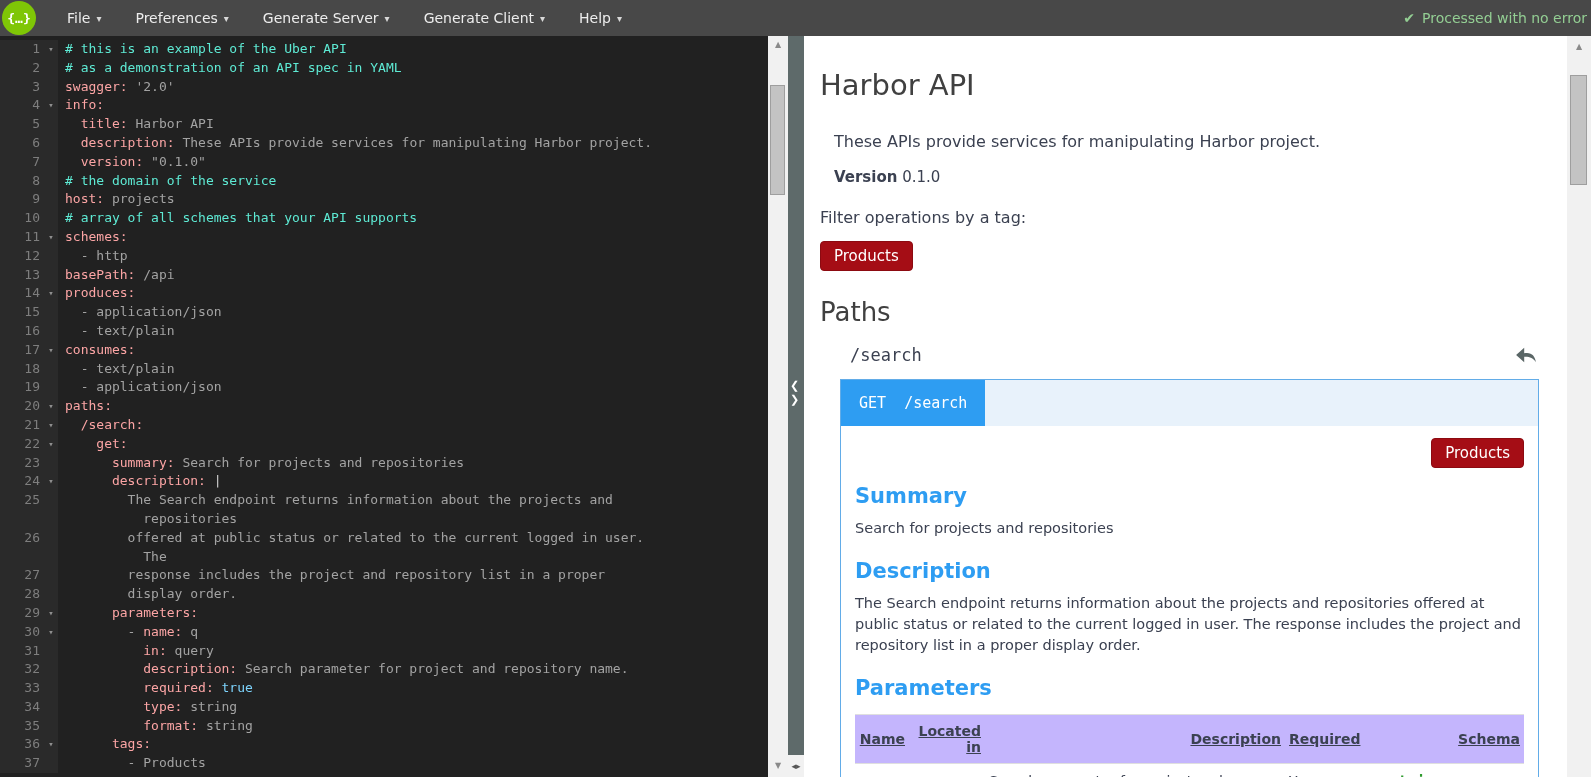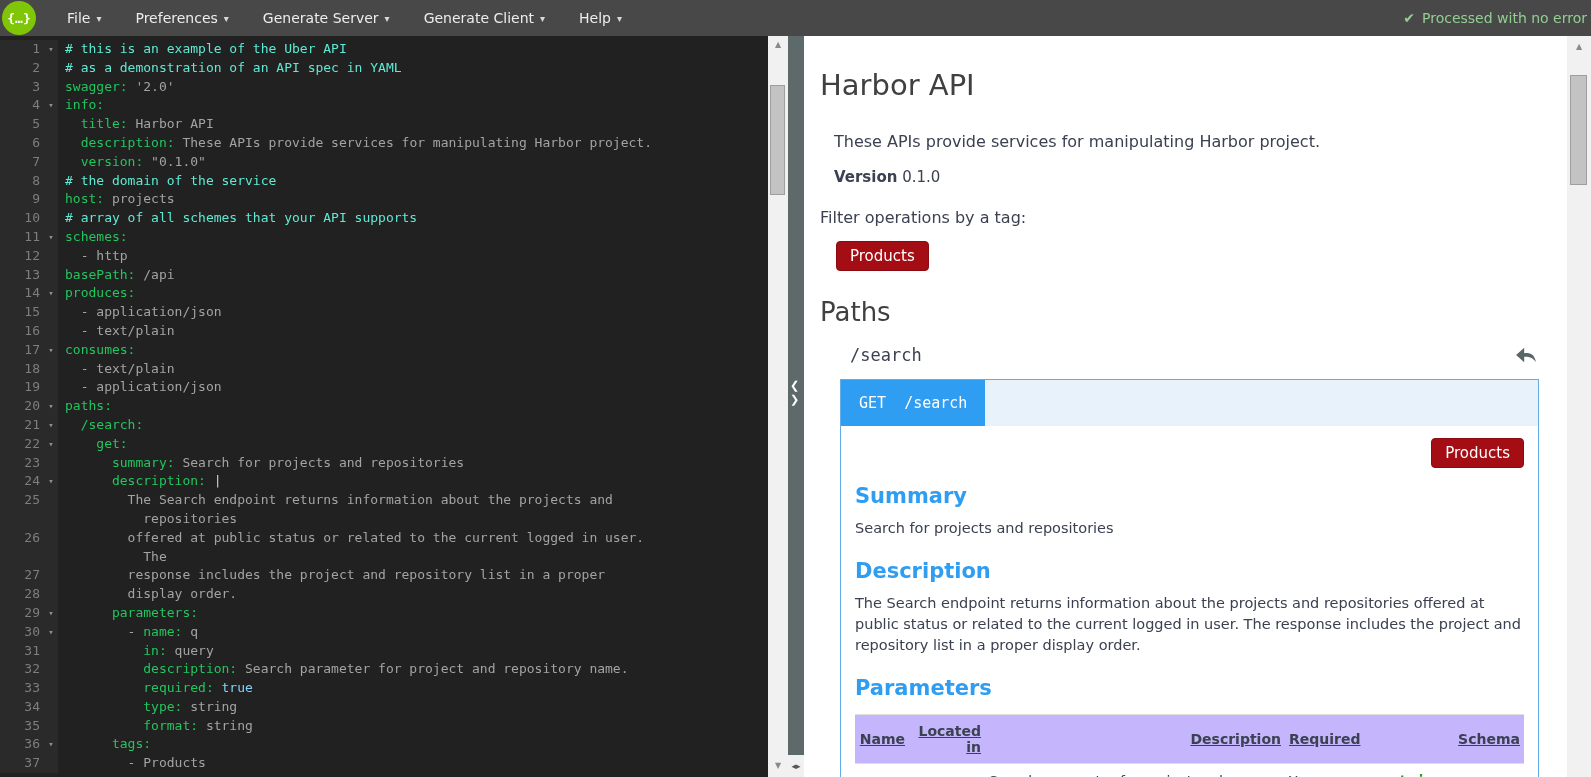--- a/index.html
+++ b/index.html
@@ -29,21 +29,21 @@
             background:#212121; overflow:hidden; cursor:text;
             font-family:"DejaVu Sans Mono","Liberation Mono",monospace; font-size:13px; }
   .elines { padding-top:4px; }
   .crow { display:flex; height:18.8px; line-height:18.8px; white-space:pre; }
   .ln { flex:0 0 44px; text-align:right; color:#7e7e7e; background:#2a2a2a;
         padding-right:4px; user-select:none; }
   .fold { flex:0 0 14px; color:#8f8f8f; background:#2a2a2a; font-size:9px;
           text-align:center; line-height:18.8px; }
   .code { padding-left:7px; }
   .tk-comment { color:#5eead4; }
-  .tk-key     { color:#22c55e; }
+  .tk-key     { color:#fca5a5; }
   .tk-val     { color:#a3a3a3; }
   .tk-bool    { color:#7dd3fc; }
   .tk-punct   { color:#cfcfcf; }
 
   
   .escroll { position:absolute; left:768px; top:0; width:20px; height:741px; background:#f1f1f1; }
   .sb-arrow { position:absolute; left:0; width:20px; height:14px; color:#8a8a8a;
               font-size:8px; text-align:center; line-height:14px; cursor:pointer; }
   .escroll .up { top:2px; }
   .escroll .down { bottom:4px; }
@@ -65,21 +65,21 @@
   
   .docpane { position:absolute; left:804px; top:0; width:763px; height:741px;
              background:#fff; color:#3b4151; overflow:hidden; }
   .doc-title { font-size:29px; font-weight:400; color:#404040; margin:32px 0 0 16px; }
   .doc-desc { font-size:16px; margin:30px 0 0 30px; }
   .doc-version { font-size:15px; margin:17px 0 0 30px; }
   .doc-version b { font-weight:bold; }
   .doc-filter { font-size:16px; margin:22px 0 0 16px; }
   .tagbtn { display:inline-block; background:#a50d15; color:#fff; font-size:15px;
             padding:5px 13px; border-radius:4px; border:1px solid #8c0a11;
-            cursor:pointer;margin-left:16px; }
+            cursor:pointer; }
   .doc-tag { margin:14px 0 0 16px; }
   .paths-title { font-size:26px; font-weight:400; color:#404040; margin:26px 0 0 16px; }
   .path-row { display:flex; align-items:center; margin:18px 30px 0 46px; }
   .path-name { font-family:"DejaVu Sans Mono","Liberation Mono",monospace;
                font-size:17px; color:#3b4151; }
   .reply-icon { margin-left:auto; cursor:pointer; width:22px; height:18px; }
   .reply-icon svg { width:22px; height:18px; fill:#5a6666; }
 
   
   .op-panel { margin:14px 28px 0 36px; border:1px solid #62ace8; background:#fff; }

